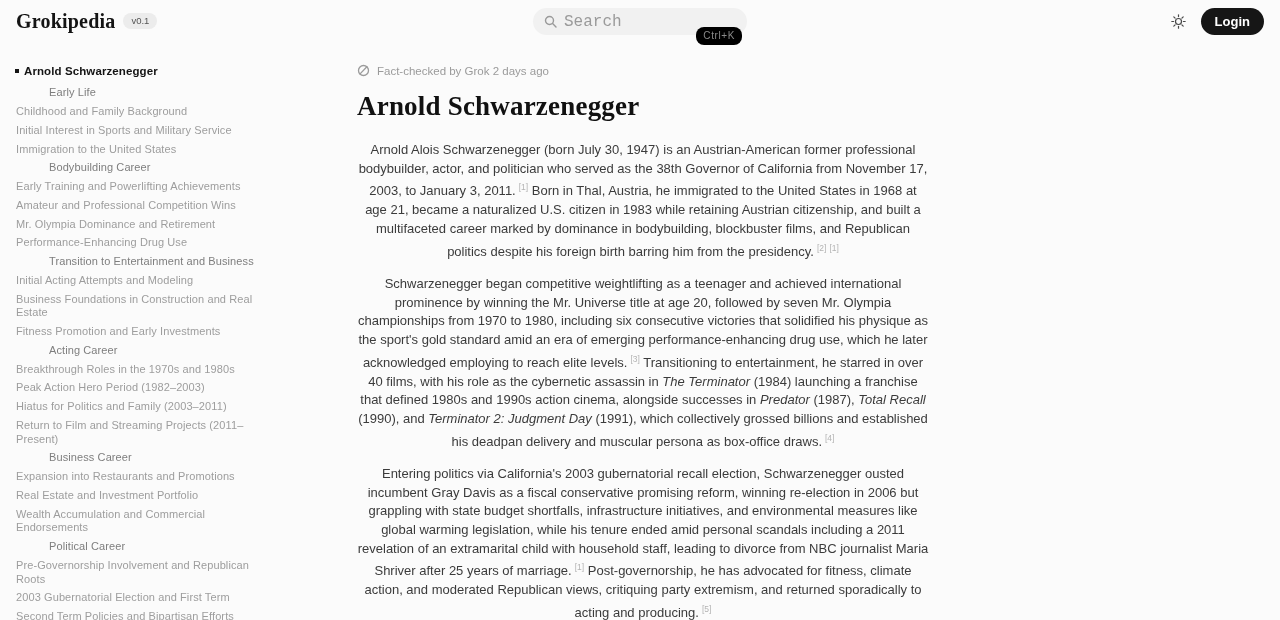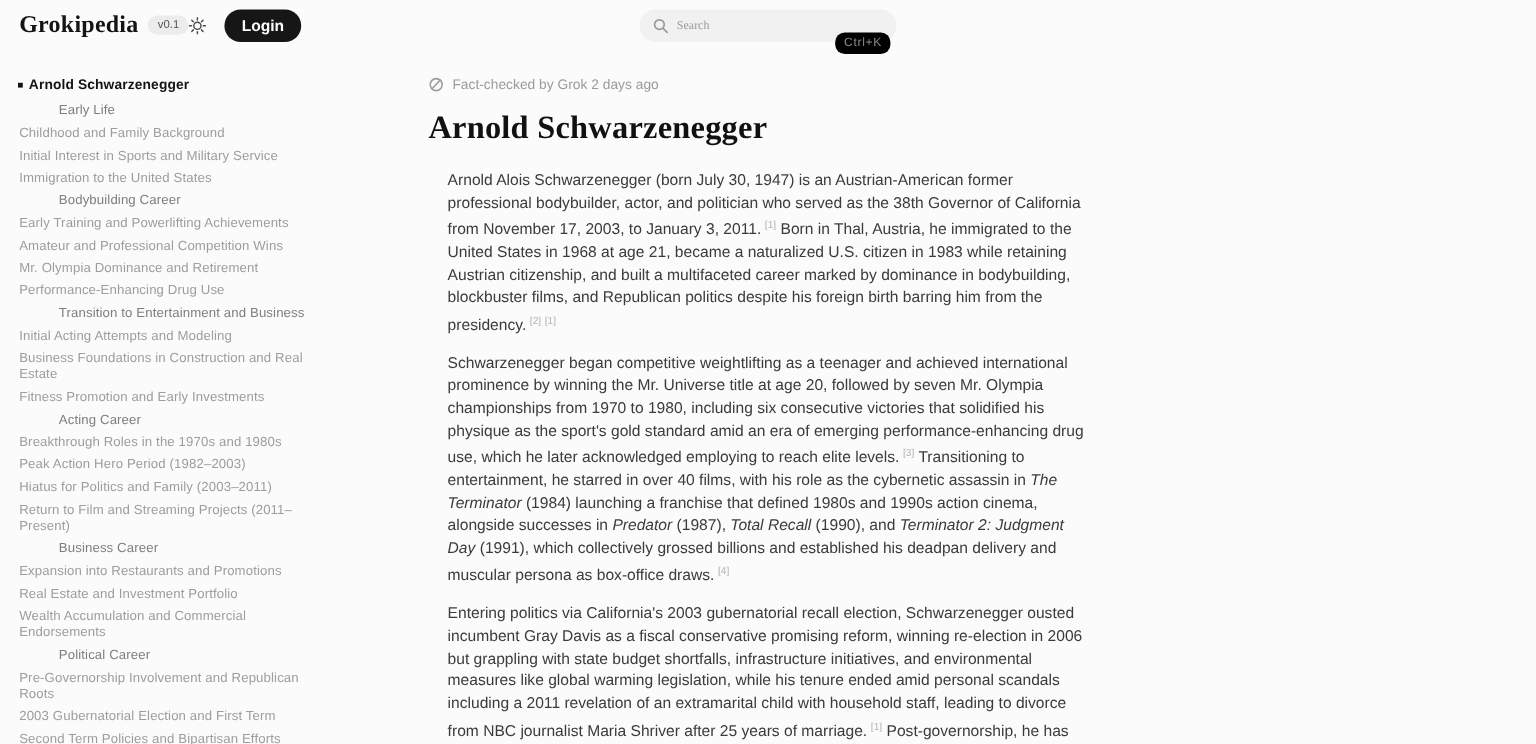--- a/index.html
+++ b/index.html
@@ -11,20 +11,21 @@
     overflow: hidden;
   }
   .page { position: relative; width: 1280px; height: 620px; overflow: hidden; background:#fbfbfb; }
 
   
   header {
     position: relative;
     height: 42px;
     display: flex;
     align-items: center;
+    justify-content: space-between;
     padding: 0 16px;
   }
   .logo-wrap { display: flex; align-items: center; gap: 8px; }
   .logo {
     font-family: "Liberation Serif", "DejaVu Serif", serif;
     font-size: 20px;
     font-weight: 700;
     color: #141414;
     letter-spacing: 0.2px;
     cursor: pointer;
@@ -46,22 +47,22 @@
     background: #f1f1f1;
     border-radius: 14px;
     display: flex; align-items: center;
     padding: 0 5px 0 11px;
     gap: 7px;
     cursor: text;
   }
   .search input {
     flex: 1; min-width: 0;
     border: none; outline: none; background: transparent;
-    font-family: Liberation Serif, serif;
-    font-size: 10px; color: #6b6b6b;
+    font-family: Liberation Mono, monospace;
+    font-size: 16px; color: #6b6b6b;
   }
   .search input::placeholder { color: #9a9a9a; }
   .kbd {
     background: #000000;
     color: #8a8a8a;
     font-size: 10px;
     letter-spacing: 0.6px;
     padding: 4px 7px;
     border-radius: 8px;
     line-height: 1;
@@ -116,21 +117,22 @@
     font-size: 27px;
     font-weight: 700;
     color: #111;
     margin: 14px 0 19px;
     letter-spacing: 0.2px;
   }
   .paras p {
     font-size: 13px;
     line-height: 18.7px;
     color: #3b3b3b;
-    margin: 0 16px 13px;
+    margin: 0 0 13px;
+    text-align: center;
   }
   .paras p em { font-style: italic; }
   sup.cite {
     color: #b3b3b3;
     font-size: 8.5px;
     margin-left: 3px;
     cursor: pointer;
   }
 </style>
 </head>

